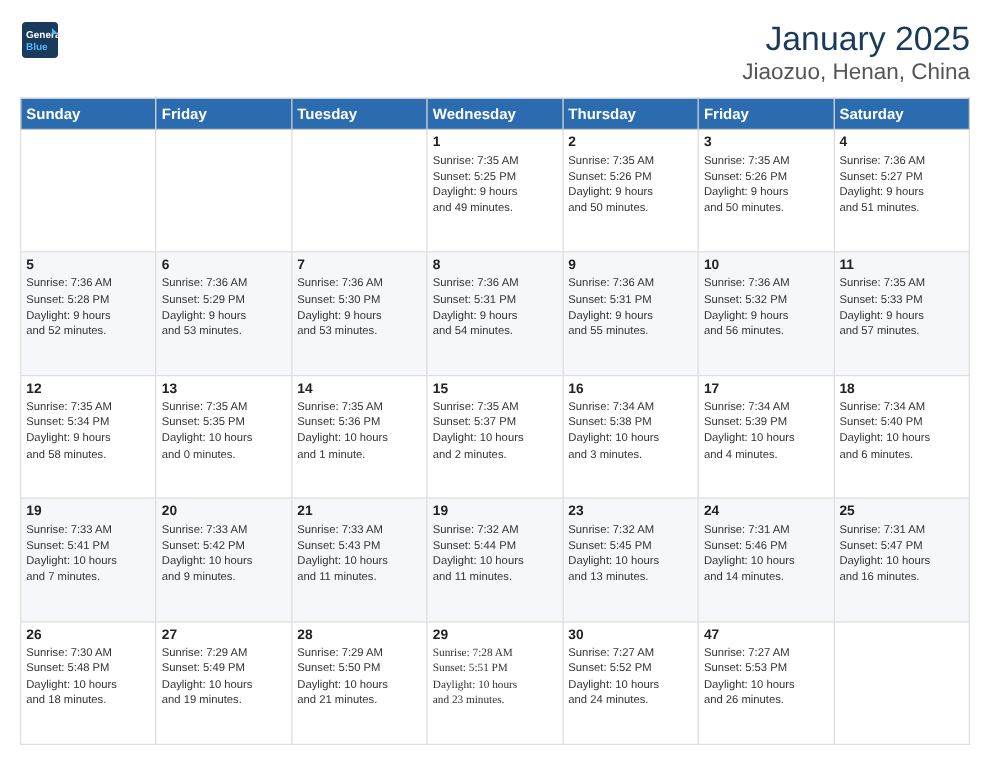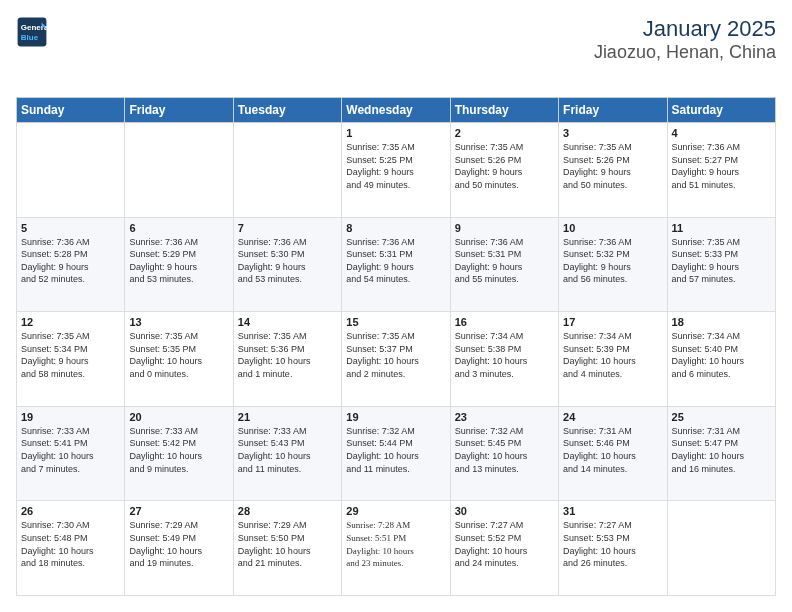--- a/index.html
+++ b/index.html
@@ -29,35 +29,34 @@
       gap: 4px;
     }
     .logo-icon {
       width: 32px;
       height: 32px;
     }
     .title-block {
       text-align: right;
     }
     .calendar-title {
-      font-size: 22px;
+      font-size: 27px;
       color: #1a3a5c;
       font-weight: normal;
     }
     .calendar-subtitle {
       font-size: 18px;
       color: #555;
     }
     .calendar {
       flex: 1;
       border: 1px solid #ccc;
       border-collapse: collapse;
       width: 100%;
       table-layout: fixed;
-      margin-top: 24px;
     }
     .calendar th {
       background: #2b6cb0;
       color: #fff;
       font-size: 12px;
       padding: 5px 4px;
       text-align: left;
       border: 1px solid #ccc;
     }
     .calendar td {
@@ -332,21 +331,21 @@
 and 23 minutes.</div>
           </td>
           <td>
             <div class="day-num">30</div>
             <div class="day-info" style="white-space: pre-line;">Sunrise: 7:27 AM
 Sunset: 5:52 PM
 Daylight: 10 hours
 and 24 minutes.</div>
           </td>
           <td>
-            <div class="day-num">31</div>
+            <div class="day-num">47</div>
             <div class="day-info" style="white-space: pre-line;">Sunrise: 7:27 AM
 Sunset: 5:53 PM
 Daylight: 10 hours
 and 26 minutes.</div>
           </td>
           <td class="empty"></td>
         </tr>
       </tbody>
   </table>
 </div>

